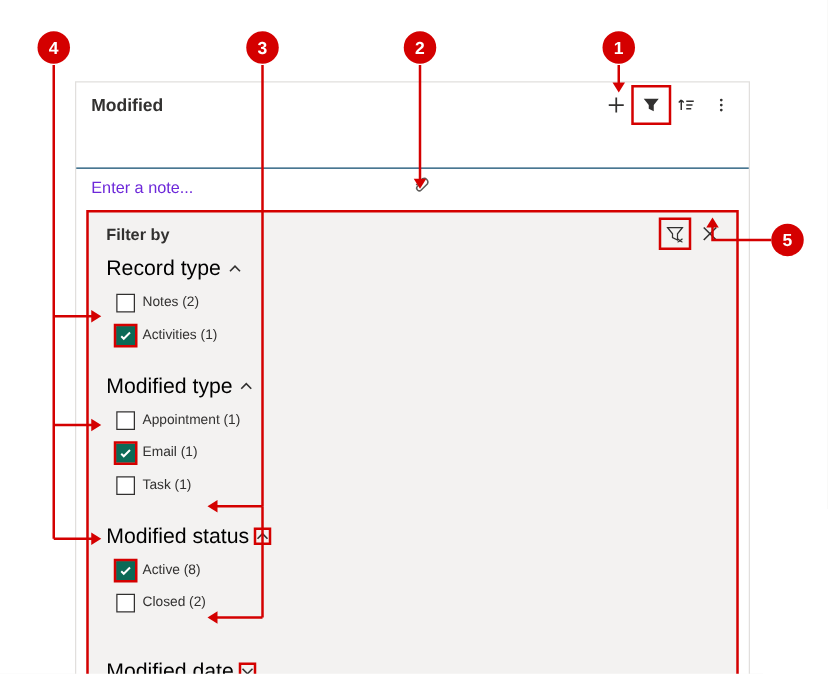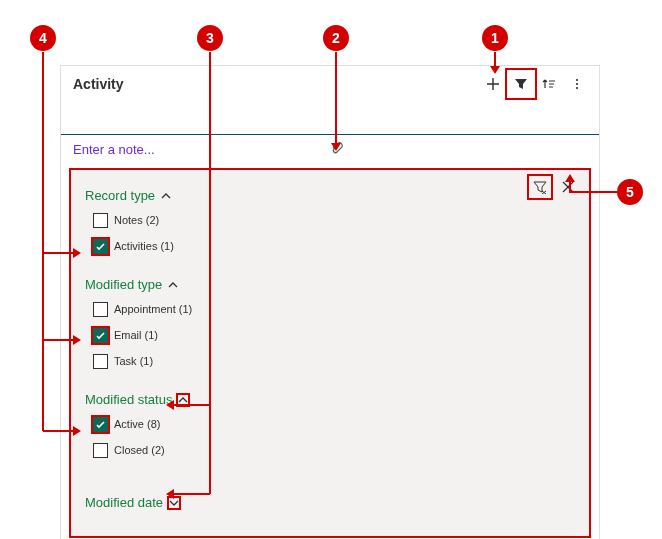--- a/index.html
+++ b/index.html
@@ -95,22 +95,22 @@
     width: 22px;
     height: 22px;
     display: flex;
     align-items: center;
     justify-content: center;
     cursor: pointer;
   }
   .section-head {
     display: flex;
     align-items: center;
-    font-size: 13px;
-    color: #15803d;
+    font-size: 17px;
+    color: #000000;
     margin-top: 8px;
     margin-bottom: 4px;
     gap: 4px;
   }
   .caret {
     width: 14px;
     height: 14px;
     display: inline-flex;
     align-items: center;
     justify-content: center;
@@ -199,21 +199,21 @@
     <polygon points="81,340 73,335 73,345"></polygon>
   <line x1="43" y1="431" x2="75" y2="431"></line>
     <polygon points="81,431 73,426 73,436"></polygon>
 
   <path d="M617 192 L590 192 L570 192 L570 180"></path>
     <polygon points="570,174 565,182 575,182"></polygon>
 </svg>
 
 <div class="card">
   <div class="card-header">
-    <div class="card-title">Activity</div>
+    <div class="card-title">Modified</div>
     <div class="hicon">
       <svg width="14" height="14" viewBox="0 0 14 14">
           <path d="M7 1v12M1 7h12" stroke="#323130" stroke-width="1.4"></path>
         </svg>
     </div>
     <div class="hicon hl">
       <svg width="14" height="14" viewBox="0 0 14 14">
           <path d="M1 2h12L9 7v5l-4-2V7z" fill="#323130"></path>
         </svg>
     </div>
@@ -251,20 +251,21 @@
           </svg>
       </div>
       <div class="panel-icon">
         <svg width="12" height="12" viewBox="0 0 12 12">
             <line x1="1" y1="1" x2="11" y2="11" stroke="#323130" stroke-width="1.3"></line>
             <line x1="11" y1="1" x2="1" y2="11" stroke="#323130" stroke-width="1.3"></line>
           </svg>
       </div>
     </div>
 
+    <div class="filter-panel-title">Filter by</div>
 
     <div class="section-head">
       <span>Record type</span>
       <span class="caret">
         <svg width="10" height="10" viewBox="0 0 10 10">
             <path d="M1 7l4-4 4 4" stroke="#323130" stroke-width="1.3" fill="none"></path>
           </svg>
       </span>
     </div>
     <div class="option-list">

